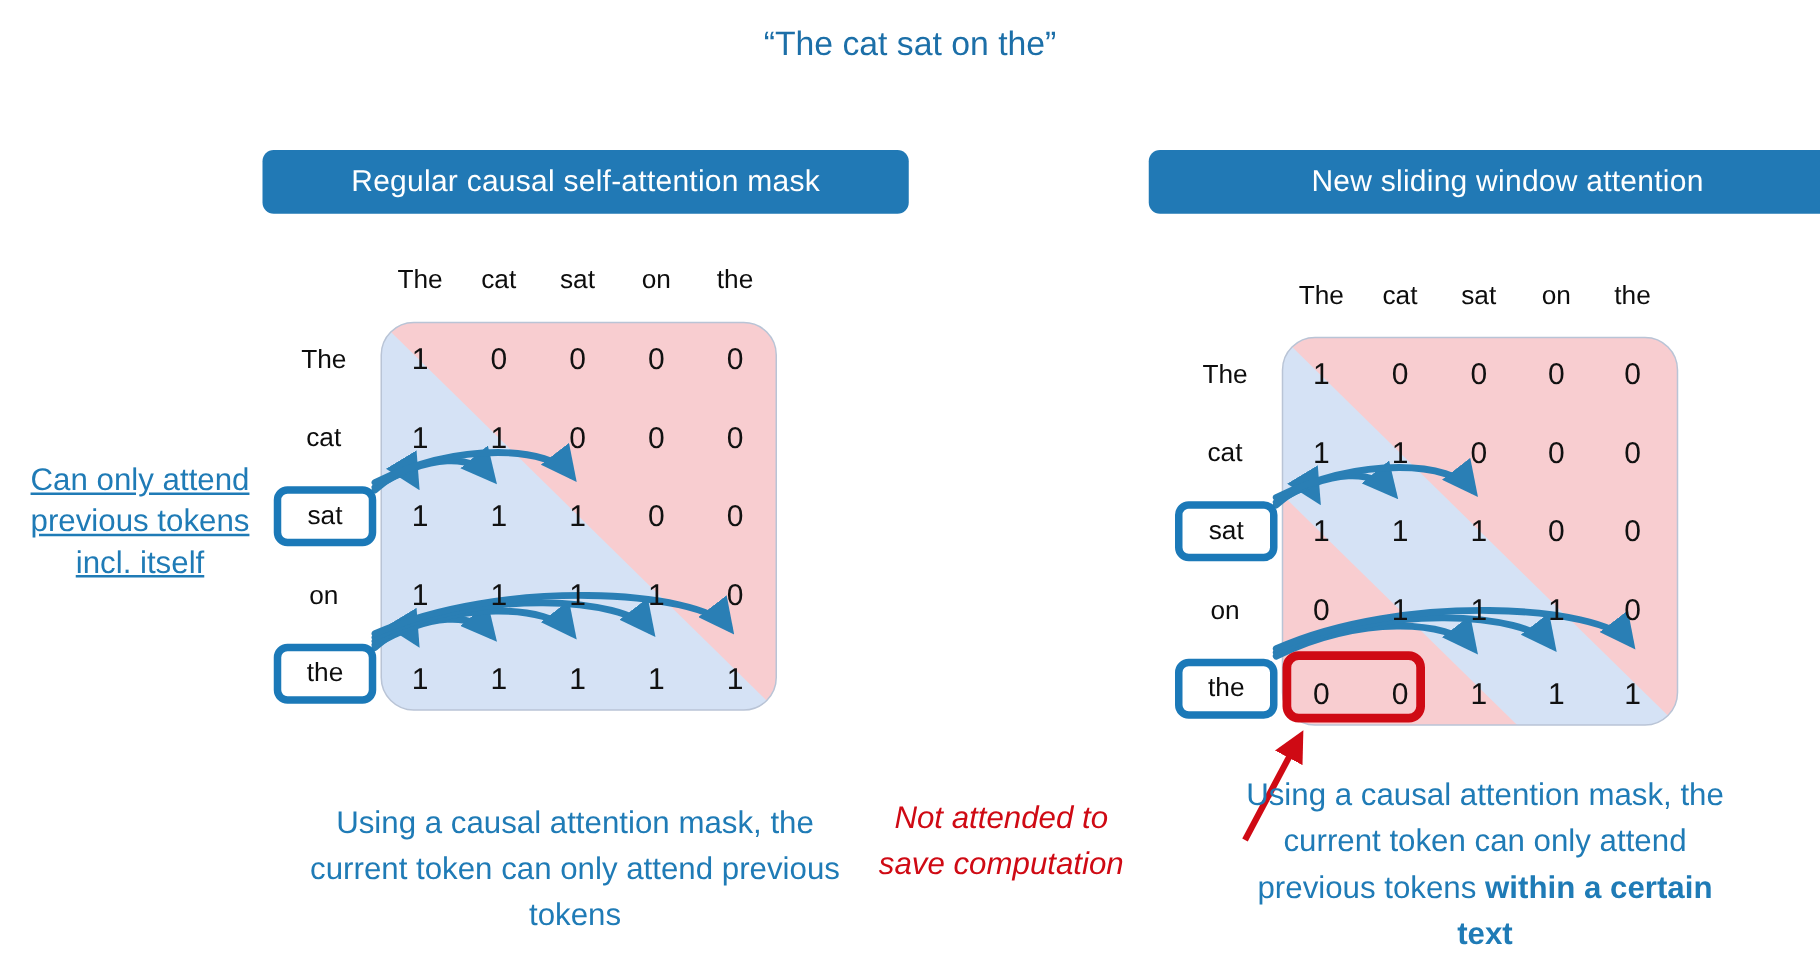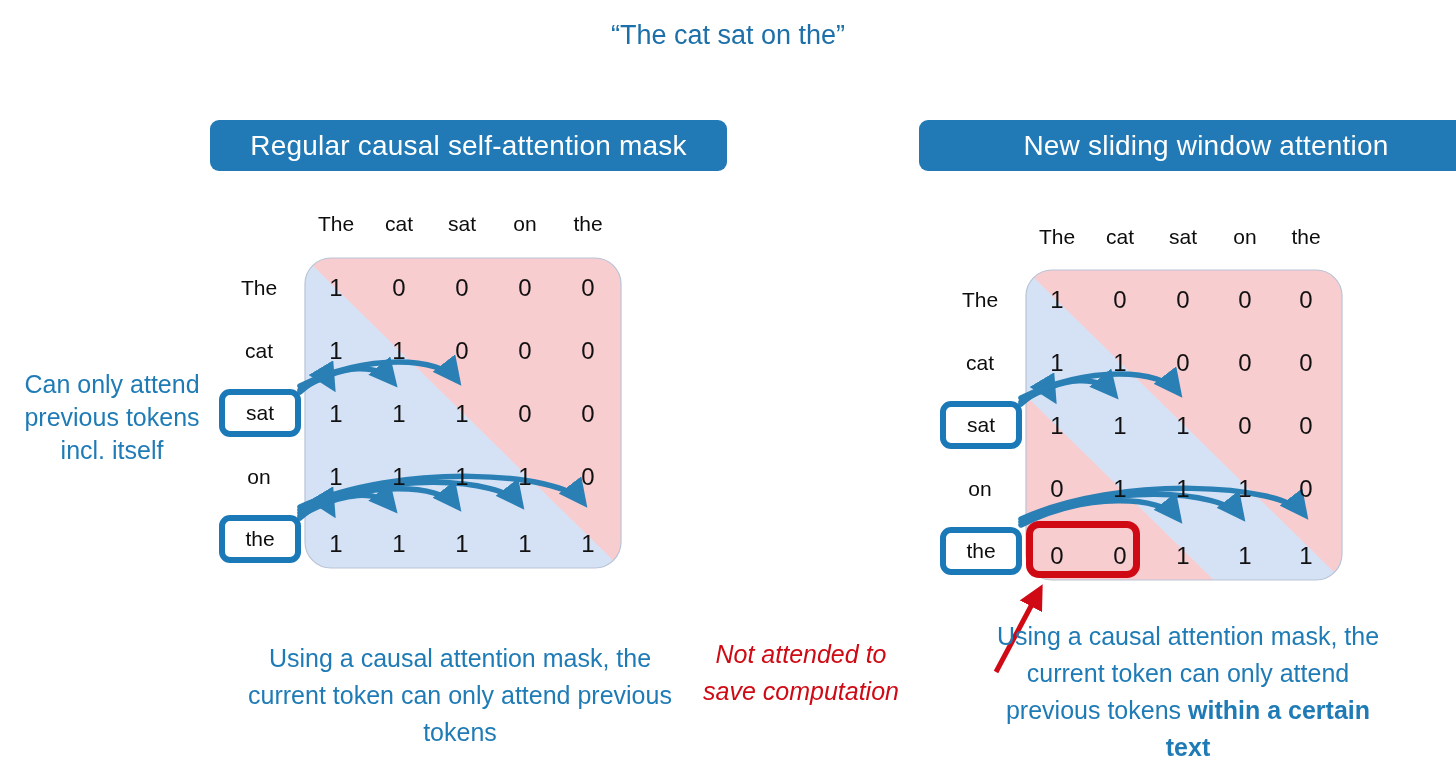--- a/index.html
+++ b/index.html
@@ -11,21 +11,21 @@
   .abs{position:absolute;}
   
   #headline{
     left:0;top:18px;width:1456px;text-align:center;
     color:#1f7bb6;font-size:27px;line-height:34px;
   }
   #headline .quote{font-weight:normal;color:#1c6fa8;}
   
   .banner{
     background:#2179b5;color:#ffffff;border-radius:9px;
-    font-size:28px;display:flex;align-items:center;justify-content:center;
+    font-size:24px;display:flex;align-items:center;justify-content:center;
     letter-spacing:.2px;
   }
   #banner-left{left:210px;top:120px;width:517px;height:51px;}
   #banner-right{left:919px;top:120px;width:574px;height:51px;}
   .col-head{
     position:absolute;font-size:21px;color:#0d0d0d;text-align:center;
     transform:translateX(-50%);
   }
   .row-head{
     position:absolute;font-size:21px;color:#0d0d0d;text-align:center;
@@ -39,21 +39,21 @@
     position:absolute;border:6px solid #1b79b8;border-radius:11px;
     background:#ffffff;display:flex;align-items:center;justify-content:center;
     font-size:21px;color:#0d0d0d;box-sizing:border-box;
   }
   .redbox{
     position:absolute;border:7px solid #cf0a14;border-radius:13px;
     background:rgba(0,0,0,0);box-sizing:border-box;
   }
   
   .cap{position:absolute;color:#1f7bb6;text-align:center;}
-  #cap-left{left:14px;top:368px;width:196px;font-size:25px;line-height:33px;}
+  #cap-left{left:14px;top:368px;width:196px;font-size:25px;line-height:33px;text-decoration:underline;}
   #cap-bottom-left{left:244px;top:640px;width:432px;font-size:25px;line-height:37px;}
   #cap-bottom-right{left:988px;top:618px;width:400px;font-size:25px;line-height:37px;}
   #cap-bottom-right .bold{font-weight:bold;}
   #cap-red{left:694px;top:636px;width:214px;font-size:25px;line-height:37px;color:#cf0a14;font-style:italic;}
 </style>
 </head>
 <body>
 
 <div class="abs" id="headline">
   <div class="quote">“The cat sat on the”</div>

